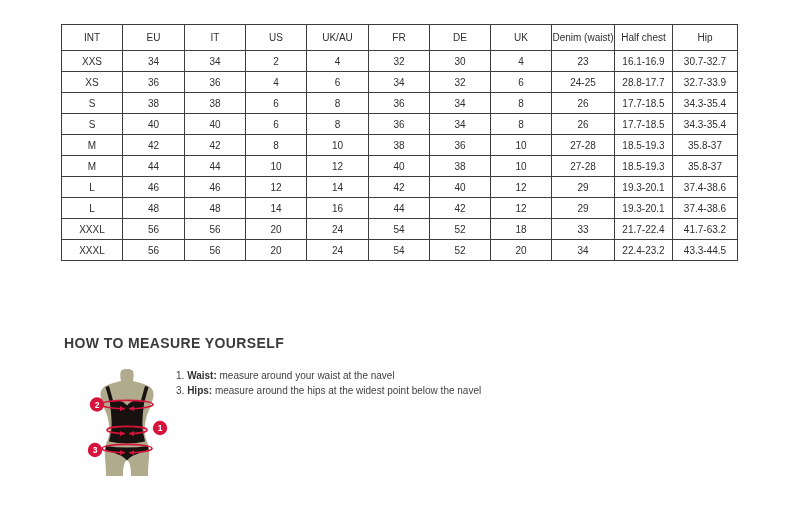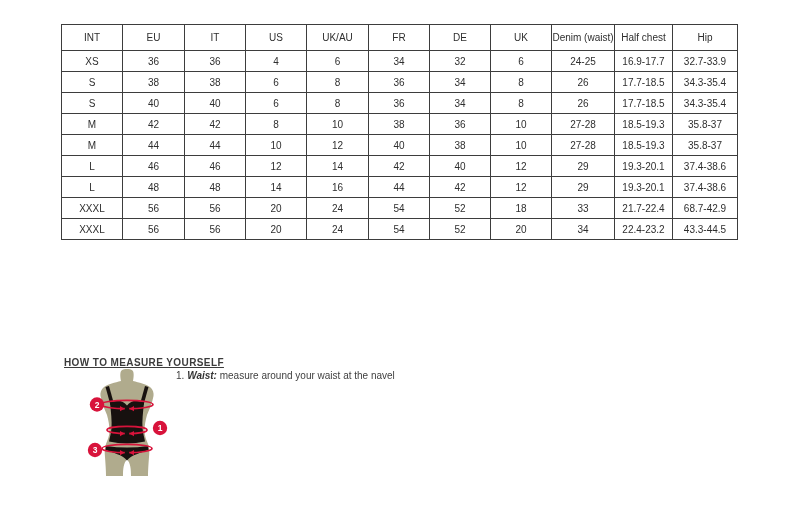--- a/index.html
+++ b/index.html
@@ -25,41 +25,40 @@
     border:1px solid var(--table-border);
     text-align:center;vertical-align:middle;
     font-weight:normal;padding:0;
     white-space:nowrap;overflow:hidden;
   }
   table.size-chart th{height:25px;font-size:10px;}
   table.size-chart td{height:20px;}
 
   
   .measure-title{
-    position:absolute;left:64px;top:357px;
-    font-size:10px;font-weight:bold;color:#3b3b3b;
+    position:absolute;left:64px;top:335px;
+    font-size:14px;font-weight:bold;color:#3b3b3b;
     letter-spacing:.4px;
-    text-decoration:underline;
   }
   .figure{position:absolute;left:82px;top:366px;width:100px;height:112px;}
   .figure svg{display:block;width:100%;height:100%;}
   .man-body{fill:var(--mannequin-body);}
   .man-garment{fill:var(--garment);}
   .tape{fill:none;stroke:var(--accent-red);stroke-width:1.7;}
   .tape-arrow{fill:var(--accent-red);}
   .tape-gap{fill:var(--garment);}
   .badge{fill:var(--accent-red);}
   .badge-num{fill:#fff;font-size:8.5px;font-weight:bold;font-family:"Liberation Sans",sans-serif;}
 
   .steps{
     position:absolute;left:176px;top:368px;list-style:none;
     font-size:10px;color:#3f3f3f;
   }
   .step{height:15px;line-height:15px;white-space:nowrap;}
-  .step .term{font-weight:bold;color:#333;font-style:italic;}
+  .step .term{font-weight:bold;color:#333;}
 </style>
 </head>
 <body>
 
 <div class="page">
 
   <table class="size-chart">
     <colgroup>
       <col style="width:61px">
         <col style="width:62px">
@@ -83,30 +82,43 @@
           <th>FR</th>
           <th>DE</th>
           <th>UK</th>
           <th>Denim (waist)</th>
           <th>Half chest</th>
           <th>Hip</th>
         </tr>
     </thead>
     <tbody id="body-rows">
         <tr>
+          <td>XXS</td>
+          <td>34</td>
+          <td>34</td>
+          <td>2</td>
+          <td>4</td>
+          <td>32</td>
+          <td>30</td>
+          <td>4</td>
+          <td>23</td>
+          <td>16.1-16.9</td>
+          <td>30.7-32.7</td>
+        </tr>
+        <tr>
           <td>XS</td>
           <td>36</td>
           <td>36</td>
           <td>4</td>
           <td>6</td>
           <td>34</td>
           <td>32</td>
           <td>6</td>
           <td>24-25</td>
-          <td>16.9-17.7</td>
+          <td>28.8-17.7</td>
           <td>32.7-33.9</td>
         </tr>
         <tr>
           <td>S</td>
           <td>38</td>
           <td>38</td>
           <td>6</td>
           <td>8</td>
           <td>36</td>
           <td>34</td>
@@ -184,21 +196,21 @@
           <td>XXXL</td>
           <td>56</td>
           <td>56</td>
           <td>20</td>
           <td>24</td>
           <td>54</td>
           <td>52</td>
           <td>18</td>
           <td>33</td>
           <td>21.7-22.4</td>
-          <td>68.7-42.9</td>
+          <td>41.7-63.2</td>
         </tr>
         <tr>
           <td>XXXL</td>
           <td>56</td>
           <td>56</td>
           <td>20</td>
           <td>24</td>
           <td>54</td>
           <td>52</td>
           <td>20</td>
@@ -289,15 +301,16 @@
       </g>
       <g>
         <circle class="badge" cx="13" cy="84" r="7.2"></circle>
         <text class="badge-num" x="13" y="87" text-anchor="middle">3</text>
       </g>
     </svg>
   </div>
 
   <ol class="steps" id="steps">
       <li class="step"><span>1. </span><span class="term">Waist:</span><span> measure around your waist at the navel</span></li>
+      <li class="step"><span>3. </span><span class="term">Hips:</span><span> measure around the hips at the widest point below the navel</span></li>
     </ol>
 
 </div>
 
 </body></html>

